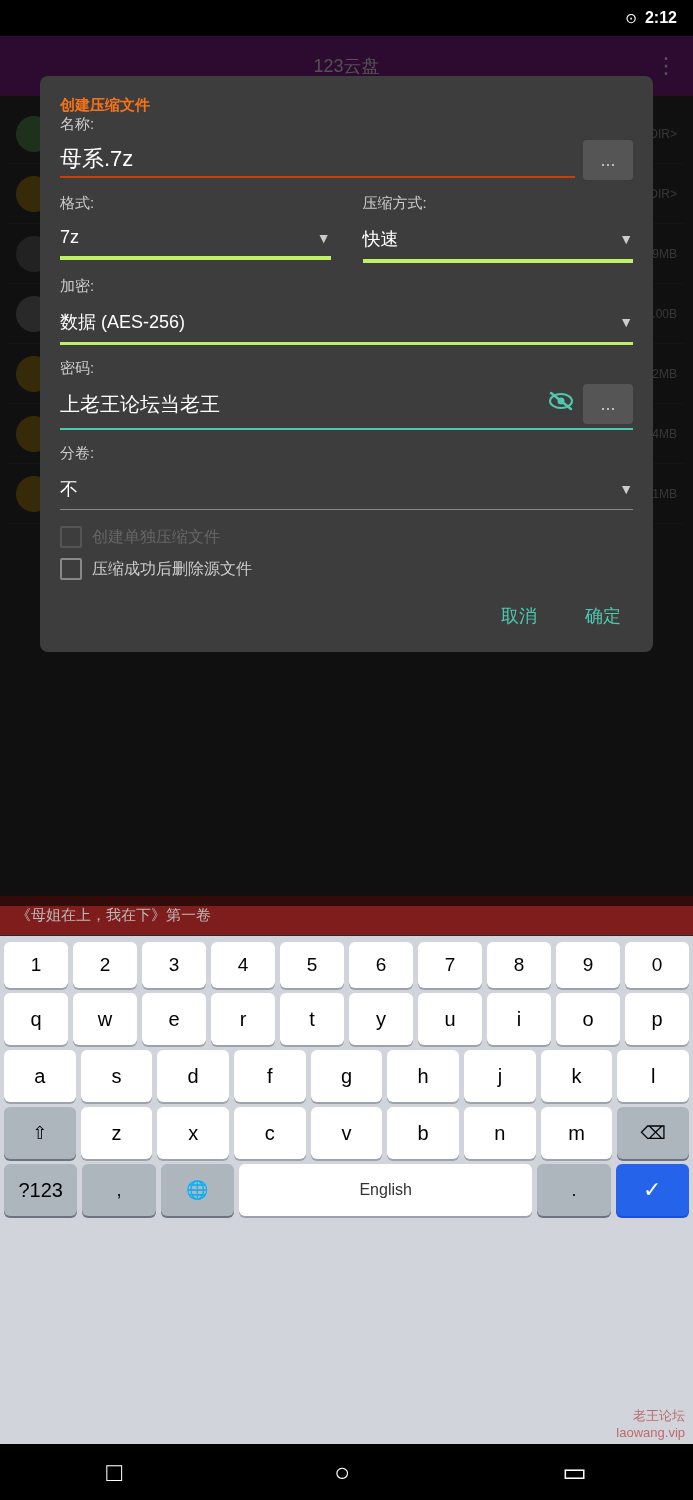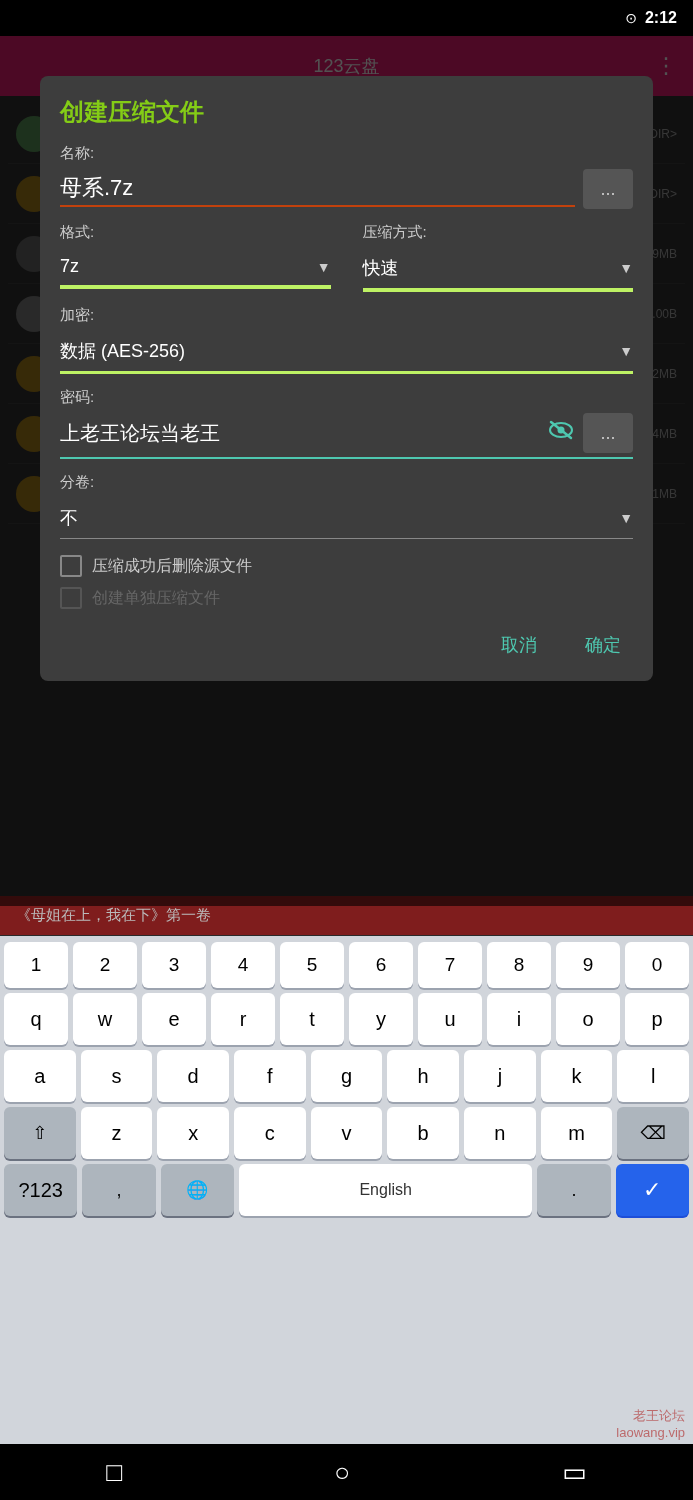--- a/index.html
+++ b/index.html
@@ -36,21 +36,21 @@
     }
 
     
     .bg-app {
       position: absolute;
       top: 36px; left: 0; right: 0; bottom: 0;
       background: #2a2a2a;
     }
     .bg-header {
       height: 60px;
-      background: #be185d;
+      background: #701a75;
       display: flex;
       align-items: center;
       justify-content: center;
       position: relative;
     }
     .bg-title {
       color: #ccc;
       font-size: 18px;
     }
     .bg-more {
@@ -89,24 +89,23 @@
       position: absolute;
       top: 76px;
       left: 40px;
       right: 40px;
       background: #3d3d3d;
       border-radius: 8px;
       padding: 20px 20px 16px 20px;
       z-index: 60;
     }
     .dialog-title {
-      color: #84cc16;
-      font-size: 24px;
+      color: #f97316;
+      font-size: 15px;
       font-weight: bold;
-      margin-bottom: 16px;
     }
     .field-label {
       color: #ccc;
       font-size: 15px;
       margin-bottom: 6px;
     }
     .field-row {
       display: flex;
       align-items: center;
       margin-bottom: 14px;
@@ -475,27 +474,27 @@
 
   <div class="split-row">
     <div class="field-label">分卷:</div>
     <div class="full-select" style="border-bottom:1px solid #888;padding:8px 0;">
       <span class="full-select-text">不</span>
       <span class="select-arrow">▼</span>
     </div>
   </div>
 
   <div class="checkbox-row">
+    <div class="checkbox disabled"></div>
+    <span class="checkbox-label disabled">创建单独压缩文件</span>
+  </div>
+
+  <div class="checkbox-row">
     <div class="checkbox"></div>
     <span class="checkbox-label">压缩成功后删除源文件</span>
-  </div>
-
-  <div class="checkbox-row">
-    <div class="checkbox disabled"></div>
-    <span class="checkbox-label disabled">创建单独压缩文件</span>
   </div>
 
   <div class="dialog-actions">
     <button class="btn-cancel">取消</button>
     <button class="btn-confirm">确定</button>
   </div>
 </div>
 
 <div class="bg-bottom-text">
   <div class="bg-bottom-item">《母姐在上，我在下》第一卷</div>

